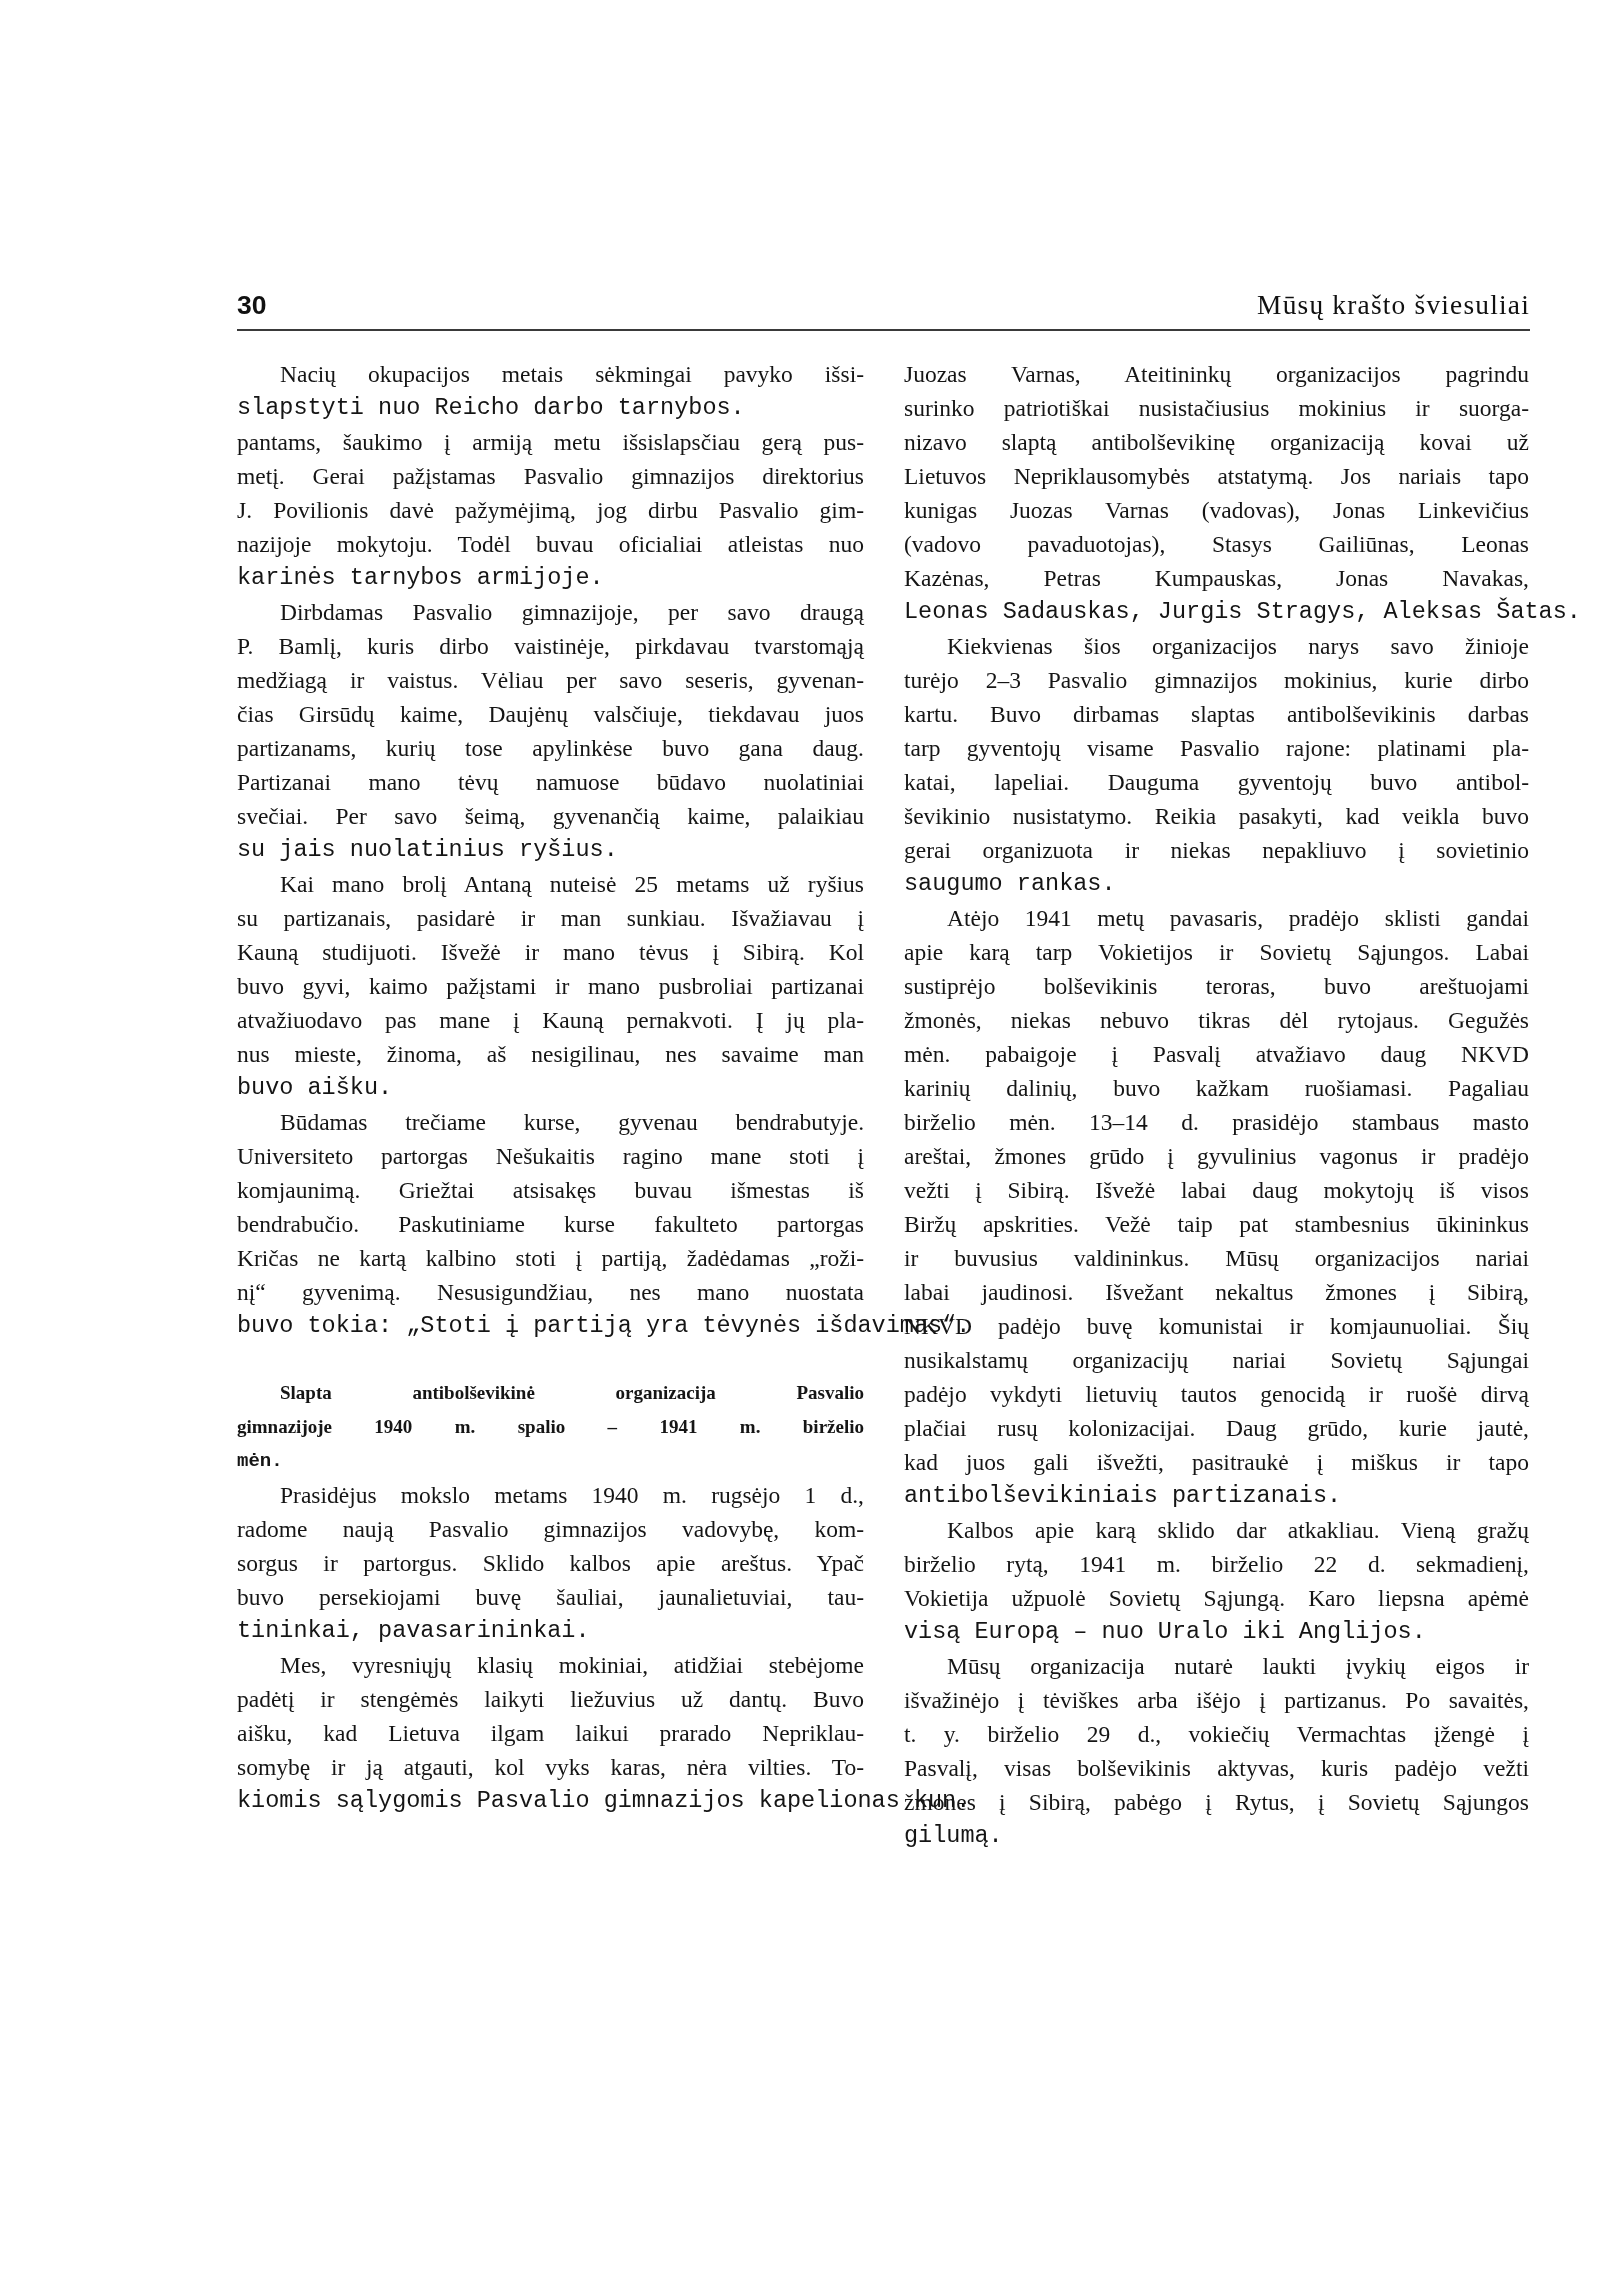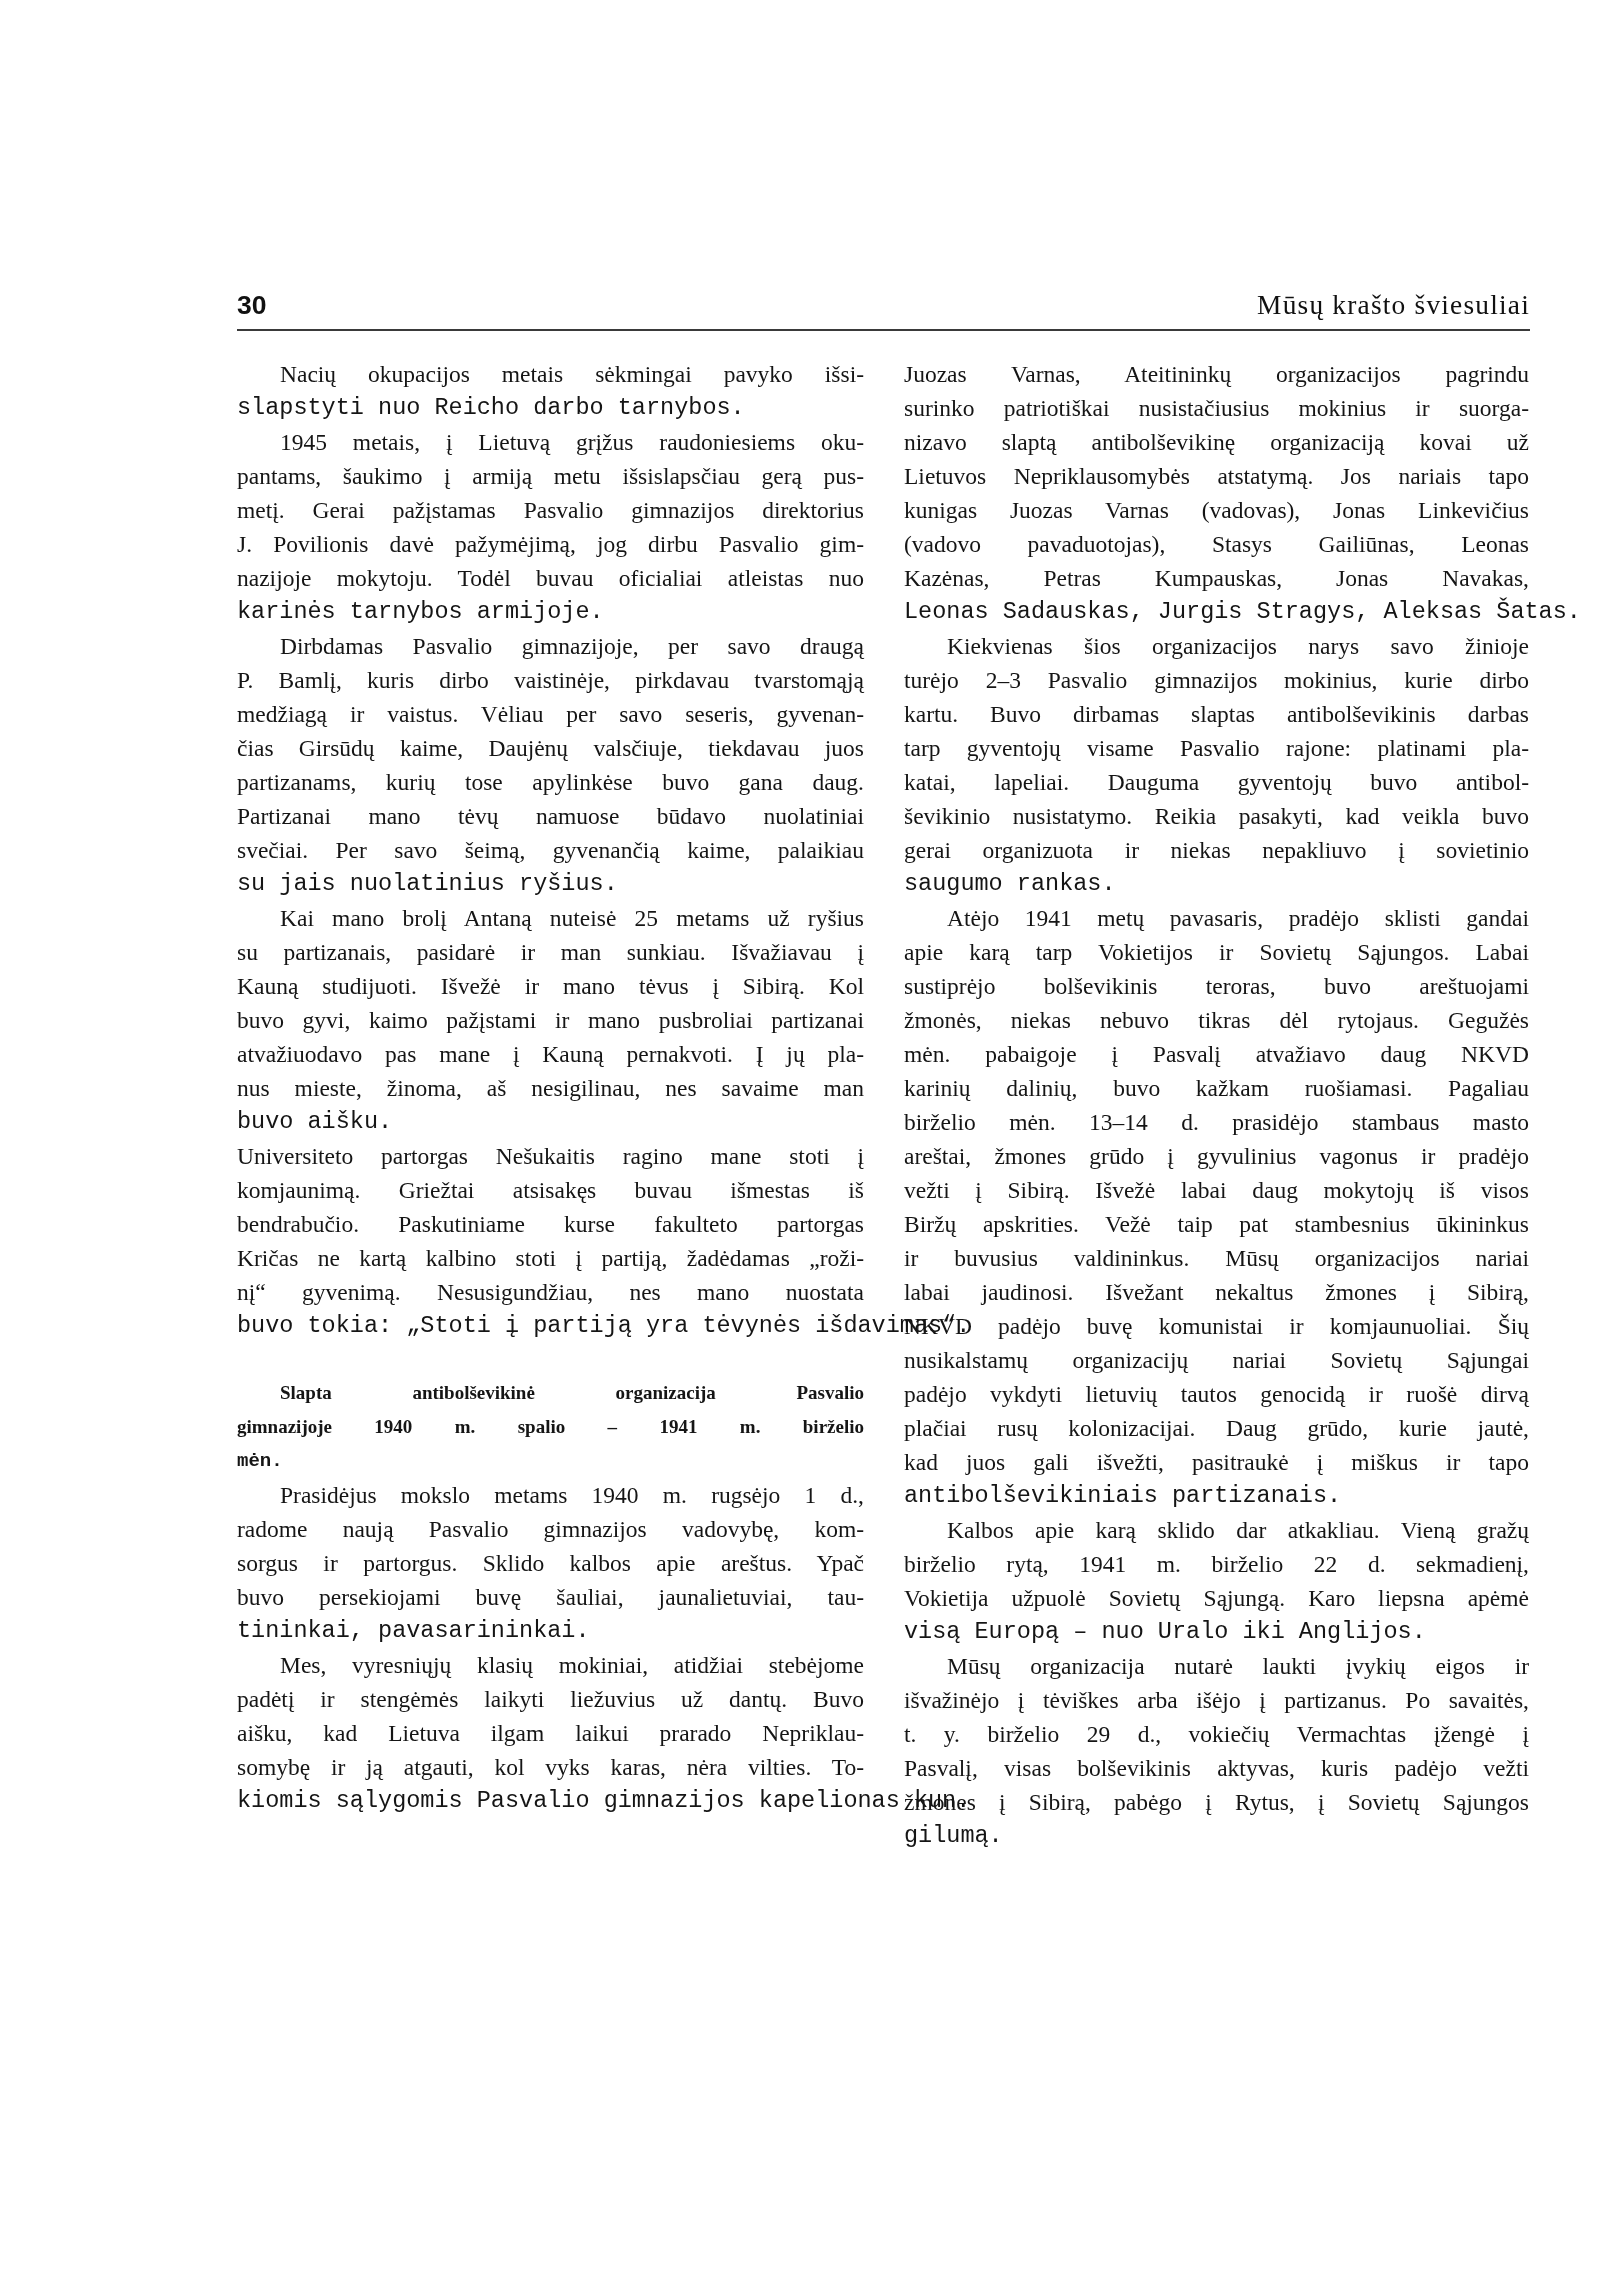--- a/index.html
+++ b/index.html
@@ -27,21 +27,20 @@
     <span class="book-title">Mūsų krašto šviesuliai</span>
   </div>
   <div class="head-rule"></div>
 
   <div class="column col-left" id="col-left">
       <div class="paragraph">
         <div class="line indent">Nacių okupacijos metais sėkmingai pavyko išsi-</div>
         <div class="line last">slapstyti nuo Reicho darbo tarnybos.</div>
       </div>
       <div class="paragraph">
-        <div class="line indent">1945 metais, į Lietuvą grįžus raudoniesiems oku-</div>
         <div class="line">pantams, šaukimo į armiją metu išsislapsčiau gerą pus-</div>
         <div class="line">metį. Gerai pažįstamas Pasvalio gimnazijos direktorius</div>
         <div class="line">J. Povilionis davė pažymėjimą, jog dirbu Pasvalio gim-</div>
         <div class="line">nazijoje mokytoju. Todėl buvau oficialiai atleistas nuo</div>
         <div class="line last">karinės tarnybos armijoje.</div>
       </div>
       <div class="paragraph">
         <div class="line indent">Dirbdamas Pasvalio gimnazijoje, per savo draugą</div>
         <div class="line">P. Bamlį, kuris dirbo vaistinėje, pirkdavau tvarstomąją</div>
         <div class="line">medžiagą ir vaistus. Vėliau per savo seseris, gyvenan-</div>
@@ -54,20 +53,21 @@
       <div class="paragraph">
         <div class="line indent">Kai mano brolį Antaną nuteisė 25 metams už ryšius</div>
         <div class="line">su partizanais, pasidarė ir man sunkiau. Išvažiavau į</div>
         <div class="line">Kauną studijuoti. Išvežė ir mano tėvus į Sibirą. Kol</div>
         <div class="line">buvo gyvi, kaimo pažįstami ir mano pusbroliai partizanai</div>
         <div class="line">atvažiuodavo pas mane į Kauną pernakvoti. Į jų pla-</div>
         <div class="line">nus mieste, žinoma, aš nesigilinau, nes savaime man</div>
         <div class="line last">buvo aišku.</div>
       </div>
       <div class="paragraph">
+        <div class="line indent">Būdamas trečiame kurse, gyvenau bendrabutyje.</div>
         <div class="line">Universiteto partorgas Nešukaitis ragino mane stoti į</div>
         <div class="line">komjaunimą. Griežtai atsisakęs buvau išmestas iš</div>
         <div class="line">bendrabučio. Paskutiniame kurse fakulteto partorgas</div>
         <div class="line">Kričas ne kartą kalbino stoti į partiją, žadėdamas „roži-</div>
         <div class="line">nį“ gyvenimą. Nesusigundžiau, nes mano nuostata</div>
         <div class="line last">buvo tokia: „Stoti į partiją yra tėvynės išdavimas“.</div>
       </div>
       <div class="gap"></div>
       <div class="heading">
         <div class="line indent">Slapta antibolševikinė organizacija Pasvalio</div>

